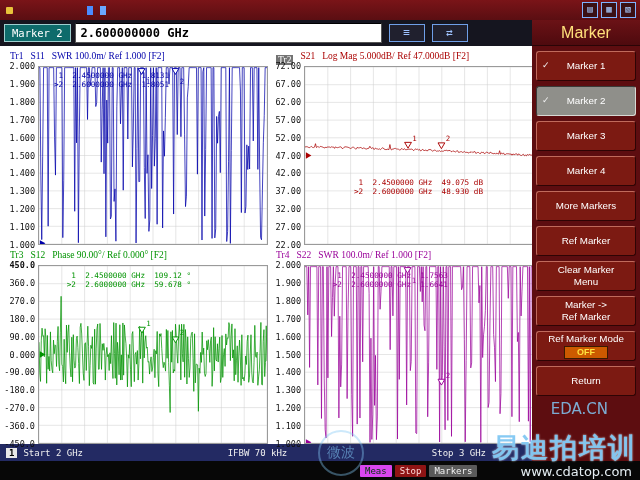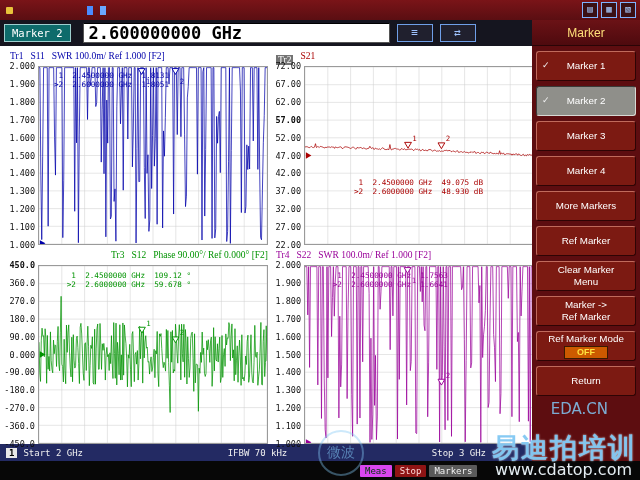--- a/index.html
+++ b/index.html
@@ -10,25 +10,25 @@
   .led{width:7px;height:7px;background:#e8c33a;border-radius:1px;margin-left:2px;}
   .mini-ind{width:6px;height:9px;background:#4a8cff;margin-left:70px;}
   .mini-ind2{width:6px;height:9px;background:#6aa8ff;margin-left:3px;}
   .tray{margin-left:auto;display:flex;gap:3px;}
   .tray-btn{width:14px;height:14px;border:1px solid #7fb2ff;color:#a8ccff;font-size:9px;line-height:13px;text-align:center;background:#3a1014;cursor:pointer;}
   
   .titlerow{height:26px;display:flex;}
   .titlebar{width:532px;background:#15151f;display:flex;align-items:center;padding:2px 4px;gap:4px;box-sizing:border-box;}
   .chip{background:#0e6b6b;color:#fff;border:1px solid #9ecfcf;font-size:10.5px;padding:2px 7px;white-space:nowrap;}
   .valfield{width:300px;height:18px;background:#fff;color:#000;border:1px solid #555;border-top-color:#000;
-            font-size:17px;font-weight:bold;line-height:18px;padding-left:5px;margin-left:8px;}
+            font-size:12px;font-weight:bold;line-height:18px;padding-left:5px;}
   .ebtn{width:34px;height:16px;border:1px solid #6f9fe8;background:#20202e;color:#9fc3ff;font-size:11px;
         line-height:15px;text-align:center;margin-left:3px;cursor:pointer;}
   .sidebar-title{width:108px;background:linear-gradient(#6b1216,#4e0a0e);color:#ffe07a;display:flex;align-items:center;justify-content:center;
-                 font-family:"Liberation Sans","DejaVu Sans",sans-serif;font-size:12px;border-bottom:1px solid #2a0406;}
+                 font-family:"Liberation Sans","DejaVu Sans",sans-serif;font-size:16px;border-bottom:1px solid #2a0406;}
   
   .mainrow{height:398px;display:flex;}
   .plots{width:532px;background:#fff;display:grid;grid-template-columns:266px 266px;grid-template-rows:199px 199px;box-sizing:border-box;padding-left:2px;}
   .quad{display:flex;flex-direction:column;}
   .qhdr{height:20px;display:flex;align-items:center;gap:7px;font-size:9.5px;padding-left:8px;white-space:nowrap;overflow:hidden;font-family:Liberation Serif, serif;}
   .trname.active{background:#737373;color:#fff;padding:0 2px;margin-top:8px;}
   .plotbox{flex:1;display:flex;min-height:0;}
   .yticks{width:36px;position:relative;font-size:8.5px;color:#111;}
   .ytick{position:absolute;right:3px;transform:translateY(-50%);line-height:1;white-space:nowrap;}
   svg.plot{flex:1;height:100%;background:#fff;border:1px solid #9a9a9a;box-sizing:border-box;}
@@ -46,21 +46,21 @@
   .statusbar{width:532px;background:#232a63;color:#f0f0f0;font-size:9px;display:flex;align-items:center;gap:6px;padding:0 6px;box-sizing:border-box;}
   .chan{background:#e8e8e8;color:#000;padding:0 3px;font-weight:bold;}
   .sp{flex:1;}
   .sidebar-cont{width:108px;background:#5d0d10;}
   .footer{height:19px;background:#070707;display:flex;align-items:center;position:relative;}
   .badges{display:flex;gap:3px;margin-left:360px;}
   .badge{font-size:9px;padding:1px 5px;border-radius:1px;}
   
   .wm{position:absolute;pointer-events:none;z-index:50;font-family:"DejaVu Sans","Liberation Sans",sans-serif;}
   .wm-cn{right:3px;bottom:14px;font-size:27px;font-weight:bold;letter-spacing:2px;color:rgba(125,198,242,0.92);text-shadow:0 0 2px rgba(255,255,255,0.8);}
-  .wm-url{right:8px;bottom:1px;font-size:16px;color:rgba(240,250,255,0.95);}
+  .wm-url{right:8px;bottom:1px;font-size:13px;color:rgba(240,250,255,0.95);}
   .wm-corner{right:32px;bottom:62px;font-size:15px;color:rgba(130,200,245,0.85);}
   .wm-logo{left:318px;bottom:4px;width:42px;height:42px;border-radius:50%;border:2px solid rgba(130,200,245,0.4);
            color:rgba(130,200,245,0.55);display:flex;align-items:center;justify-content:center;font-size:14px;}
 </style>
 </head>
 <body>
 
 <div class="screen">
 
   <div class="topstrip">
@@ -122,27 +122,28 @@
               <text x="14" y="10" fill="#0000aa" font-size="7.2" font-family="DejaVu Sans Mono, monospace" xml:space="preserve" style="white-space: pre;"> 1  2.4500000 GHz  1.8131</text>
               <text x="14" y="19" fill="#0000aa" font-size="7.2" font-family="DejaVu Sans Mono, monospace" xml:space="preserve" style="white-space: pre;">&gt;2  2.6000000 GHz  1.8051</text>
             </svg>
         </div>
       </div>
 
       <div class="quad">
         <div class="qhdr" style="color: rgb(170, 0, 0);">
           <span class="trname active">Tr2</span>
           <span>S21</span>
+          <span>Log Mag 5.000dB/ Ref 47.000dB [F2]</span>
         </div>
         <div class="plotbox">
           <div class="yticks">
               <span class="ytick" style="top: 0%;">72.00</span>
               <span class="ytick" style="top: 10%; margin-left: 48px;">67.00</span>
               <span class="ytick" style="top: 20%;">62.00</span>
-              <span class="ytick" style="top: 30%; font-weight: bold;">57.00</span>
+              <span class="ytick" style="top: 30%;">57.00</span>
               <span class="ytick" style="top: 40%;">52.00</span>
               <span class="ytick" style="top: 50%;">47.00</span>
               <span class="ytick" style="top: 60%;">42.00</span>
               <span class="ytick" style="top: 70%;">37.00</span>
               <span class="ytick" style="top: 80%;">32.00</span>
               <span class="ytick" style="top: 90%;">27.00</span>
               <span class="ytick" style="top: 100%;">22.00</span>
             </div>
           <svg class="plot" viewBox="0 0 214 168" preserveAspectRatio="none">
               <path d="M0 0V168M0 0H214M21.4 0V168M0 16.8H214M42.8 0V168M0 33.6H214M64.2 0V168M0 50.4H214M85.6 0V168M0 67.2H214M107 0V168M0 84H214M128.4 0V168M0 100.8H214M149.8 0V168M0 117.6H214M171.2 0V168M0 134.4H214M192.6 0V168M0 151.2H214M214 0V168M0 168H214" stroke="#cfcfcf" stroke-width="0.5" fill="none"></path>
@@ -156,21 +157,21 @@
                 <path d="M128.04184100418408 77.51520000000001 L124.84184100418408 72.01520000000001 L131.24184100418407 72.01520000000001 Z" fill="#ffffff" stroke="#aa0000" stroke-width="0.9"></path>
                 <text x="132.04184100418408" y="70.51520000000001" fill="#aa0000" font-size="7" font-family="DejaVu Sans Mono, monospace">2</text>
               </g>
               <text x="46" y="112" fill="#aa0000" font-size="7.2" font-family="DejaVu Sans Mono, monospace" xml:space="preserve" style="white-space: pre;"> 1  2.4500000 GHz  49.075 dB</text>
               <text x="46" y="121" fill="#aa0000" font-size="7.2" font-family="DejaVu Sans Mono, monospace" xml:space="preserve" style="white-space: pre;">&gt;2  2.6000000 GHz  48.930 dB</text>
             </svg>
         </div>
       </div>
 
       <div class="quad">
-        <div class="qhdr" style="color: rgb(0, 147, 0); justify-content: flex-end;">
+        <div class="qhdr" style="color: rgb(0, 147, 0);">
           <span class="trname">Tr3</span>
           <span>S12</span>
           <span>Phase 90.00°/ Ref 0.000° [F2]</span>
         </div>
         <div class="plotbox">
           <div class="yticks">
               <span class="ytick" style="top: 0%; font-weight: bold;">450.0</span>
               <span class="ytick" style="top: 10%;">360.0</span>
               <span class="ytick" style="top: 20%;">270.0</span>
               <span class="ytick" style="top: 30%;">180.0</span>

